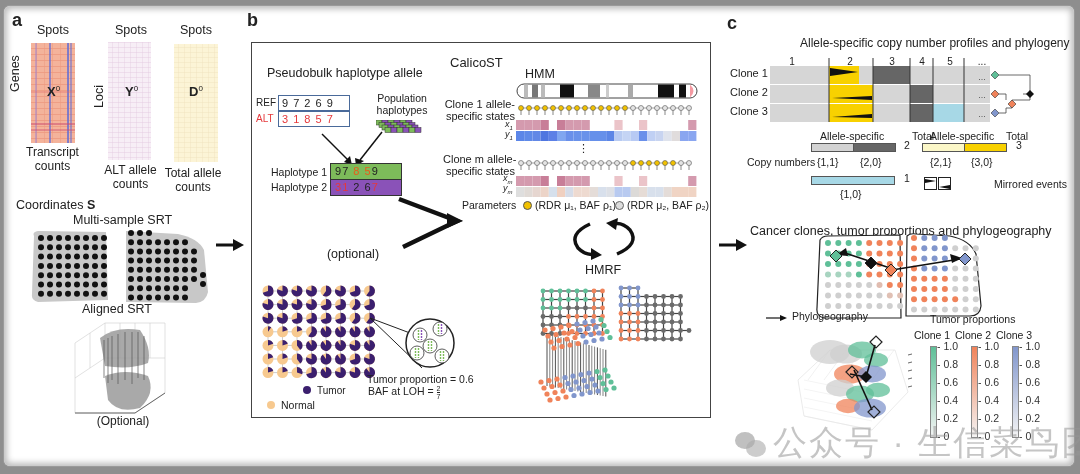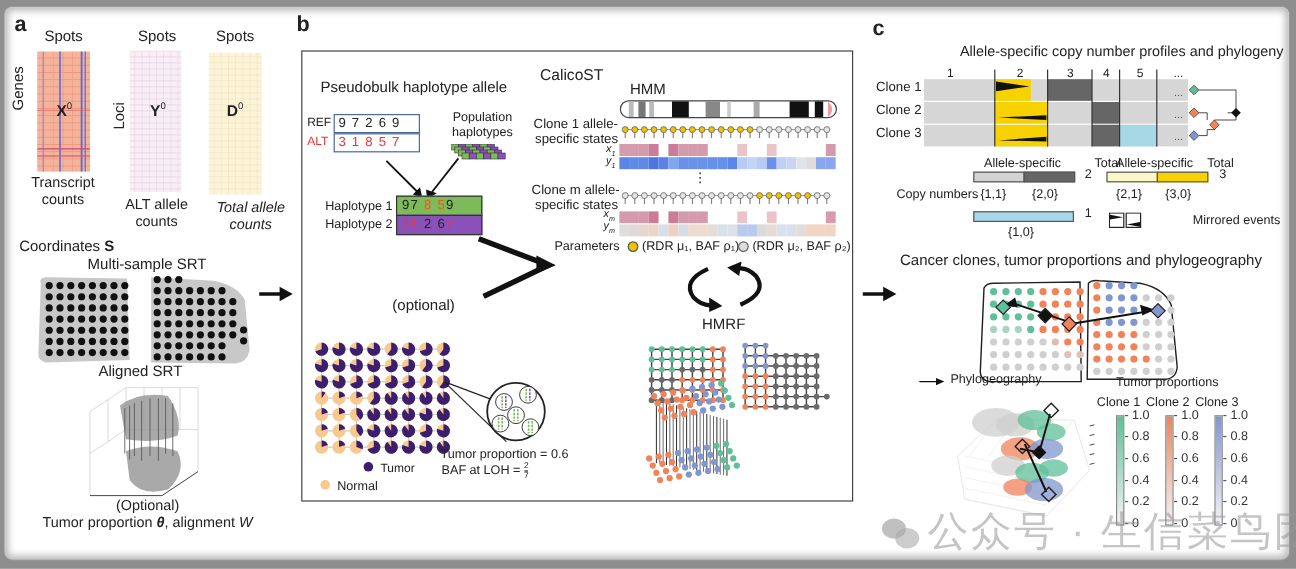--- a/index.html
+++ b/index.html
@@ -68,21 +68,21 @@
   <div class="t" style="left:189px;top:84px;font-weight:bold;font-size:13px;"><span>D</span><sup style="font-weight:normal;font-size:8px;">0</sup></div>
 
   <div class="t c" style="left:20px;top:145px;width:65px;line-height:14px;">
       <div>Transcript</div>
       <div>counts</div>
     </div>
   <div class="t c" style="left:98px;top:163px;width:65px;line-height:14px;">
       <div>ALT allele</div>
       <div>counts</div>
     </div>
-  <div class="t c" style="left:174px;top:166px;width:70px;line-height:14px;font-style:italic;">
+  <div class="t c" style="left:158px;top:166px;width:70px;line-height:14px;">
       <div>Total allele</div>
       <div>counts</div>
     </div>
 
   <div class="t" style="left:16px;top:198px;font-size:12.5px;"><span>Coordinates</span> <b>S</b></div>
   <div class="t" style="left:73px;top:213px;font-size:12.5px;">Multi-sample SRT</div>
 
   <svg class="abs" style="left:28px;top:228px;" width="185" height="80" id="srtA">
       <path d="M6 8 Q4 4 10 3 L78 4 L80 72 L10 74 Q3 72 4 66 Z" fill="#c8c8c8"></path>
       <path d="M98 3 L150 6 Q170 10 176 22 L180 64 Q178 74 168 75 L98 74 Z" fill="#c8c8c8"></path>
@@ -228,21 +228,20 @@
         <line x1="62" y1="14" x2="62" y2="66"></line>
         <line x1="68" y1="14" x2="68" y2="60"></line>
         <line x1="74" y1="18" x2="74" y2="62"></line>
     </g>
     <line x1="5" y1="95" x2="65" y2="95" stroke="#444" stroke-width="0.8"></line>
     <line x1="65" y1="95" x2="95" y2="75" stroke="#444" stroke-width="0.8"></line>
   </svg>
 
   <div class="t c" style="left:18px;top:414px;width:210px;line-height:14px;">
     <div>(Optional)</div>
-    <div><span>Tumor proportion </span><b><i>θ</i></b><span>, alignment </span><i>W</i></div>
   </div>
 </div>
 
 <svg class="abs" style="left:215px;top:238px;" width="30" height="14">
   <line x1="1" y1="7" x2="20" y2="7" stroke="#111" stroke-width="3"></line>
   <polygon points="18,1 29,7 18,13" fill="#111"></polygon>
 </svg>
 
 <div class="t plabel" style="left:247px;top:10px;">b</div>
 <div class="panel-b"></div>
@@ -1191,21 +1190,21 @@
 <div class="t" style="left:904px;top:172px;font-size:10.5px;">1</div>
 <div class="t" style="left:840px;top:188px;font-size:10.5px;">{1,0}</div>
 <svg class="abs" style="left:924px;top:177px;" width="28" height="14">
   <rect x="0.5" y="0.5" width="12" height="12" fill="#fff" stroke="#222"></rect>
   <polygon points="1,2 12,4 1,6" fill="#111"></polygon>
   <rect x="14.5" y="0.5" width="12" height="12" fill="#fff" stroke="#222"></rect>
   <polygon points="26,8 15,10 26,12" fill="#111"></polygon>
 </svg>
 <div class="t" style="left:994px;top:178px;font-size:10.5px;">Mirrored events</div>
 
-<div class="t" style="left:750px;top:210px;font-size:12.5px;">Cancer clones, tumor proportions and phylogeography</div>
+<div class="t" style="left:750px;top:224px;font-size:12.5px;">Cancer clones, tumor proportions and phylogeography</div>
 <svg class="abs" style="left:810px;top:232px;" width="175" height="88" id="spatial">
     <path d="M10 8 Q12 4 18 4 L90 3 L91 86 L14 86 Q6 84 7 76 Z" fill="#fff" stroke="#222" stroke-width="1.2"></path>
     <path d="M97 4 Q100 1 106 2 L140 4 Q160 8 166 22 L171 74 Q170 84 160 84 L96 84 Z" fill="#fff" stroke="#222" stroke-width="1.2"></path>
     <circle cx="18" cy="11" r="3" fill="#5fbf98"></circle>
     <circle cx="28.3" cy="11" r="3" fill="#5fbf98"></circle>
     <circle cx="38.6" cy="11" r="3" fill="#5fbf98"></circle>
     <circle cx="48.900000000000006" cy="11" r="3" fill="#5fbf98"></circle>
     <circle cx="59.2" cy="11" r="3" fill="#f0835a"></circle>
     <circle cx="69.5" cy="11" r="3" fill="#f0835a"></circle>
     <circle cx="79.80000000000001" cy="11" r="3" fill="#f0835a"></circle>

